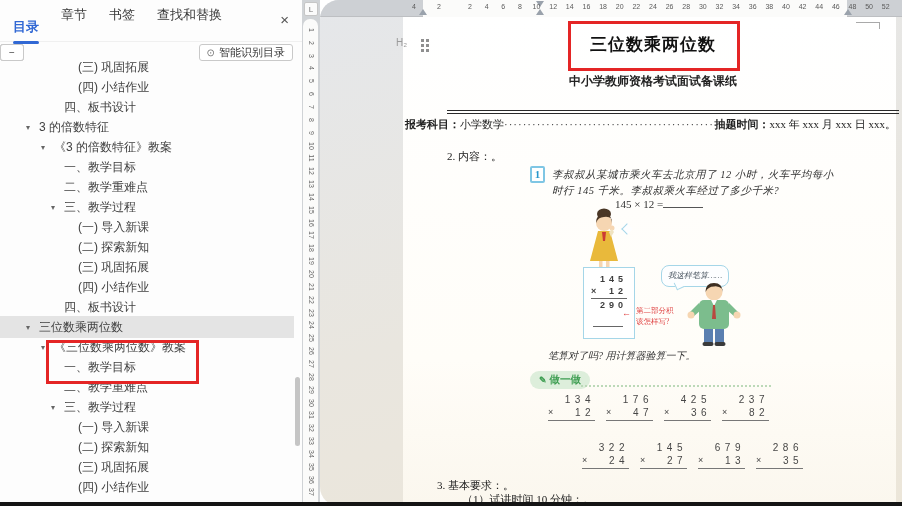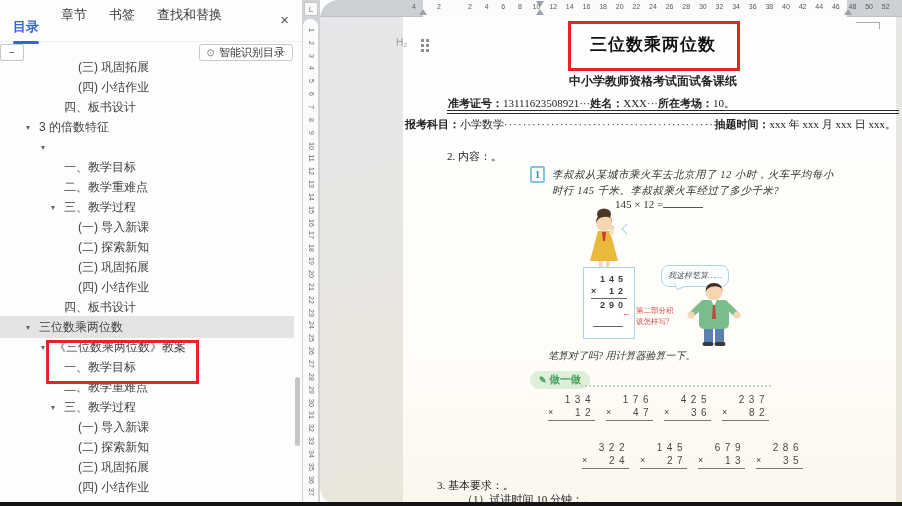--- a/index.html
+++ b/index.html
@@ -148,20 +148,21 @@
         </div>
         <div class="tree-row lvl3">
           <span>四、板书设计</span>
         </div>
         <div class="tree-row lvl1 has-arrow">
           <span class="tr-arrow">▾</span>
           <span>3 的倍数特征</span>
         </div>
         <div class="tree-row lvl2 has-arrow">
           <span class="tr-arrow">▾</span>
+          <span>《3 的倍数特征》教案</span>
         </div>
         <div class="tree-row lvl3">
           <span>一、教学目标</span>
         </div>
         <div class="tree-row lvl3">
           <span>二、教学重难点</span>
         </div>
         <div class="tree-row lvl3 has-arrow">
           <span class="tr-arrow">▾</span>
           <span>三、教学过程</span>
@@ -300,23 +301,20 @@
 
     <div class="page">
       <div class="corner-mark"></div>
       <div class="abs hmark">H₂</div>
       <div class="abs dots6"></div>
 
       <div class="abs title-redbox"></div>
       <div class="abs doc-title">三位数乘两位数</div>
       <div class="abs doc-subtitle">中小学教师资格考试面试备课纸</div>
 
-      <div class="abs info-line">
-        
-      <span class="bold">准考证号：</span><span>13111623508921···</span><span class="bold">姓名：</span><span>XXX···</span><span class="bold">所在考场：</span><span>10。</span></div>
       <div class="abs double-rule"></div>
       <div class="abs subject-line">
 
       <span class="bold">报考科目：</span>
           <span>小学数学</span>
           <span class="dots">····································································</span>
           <span class="bold">抽题时间：</span>
           <span>xxx 年 xxx 月 xxx 日 xxx。</span>
         </div>
 

